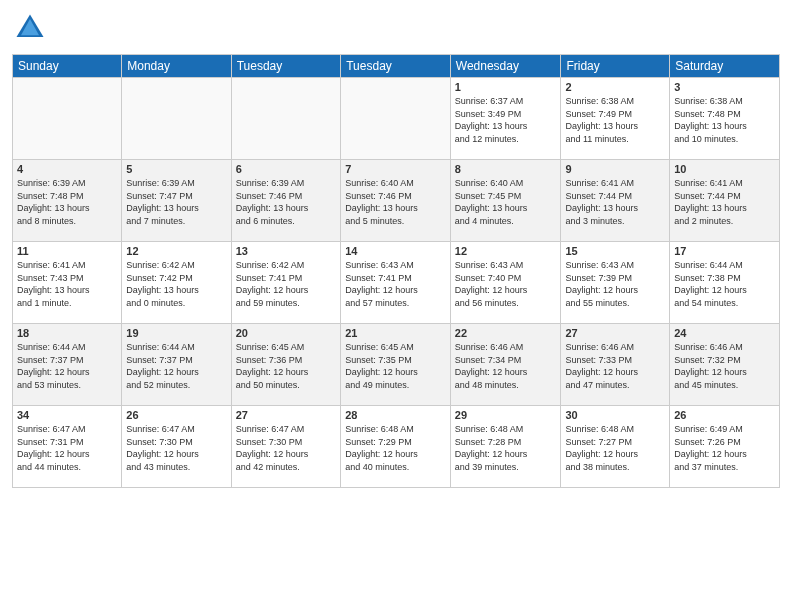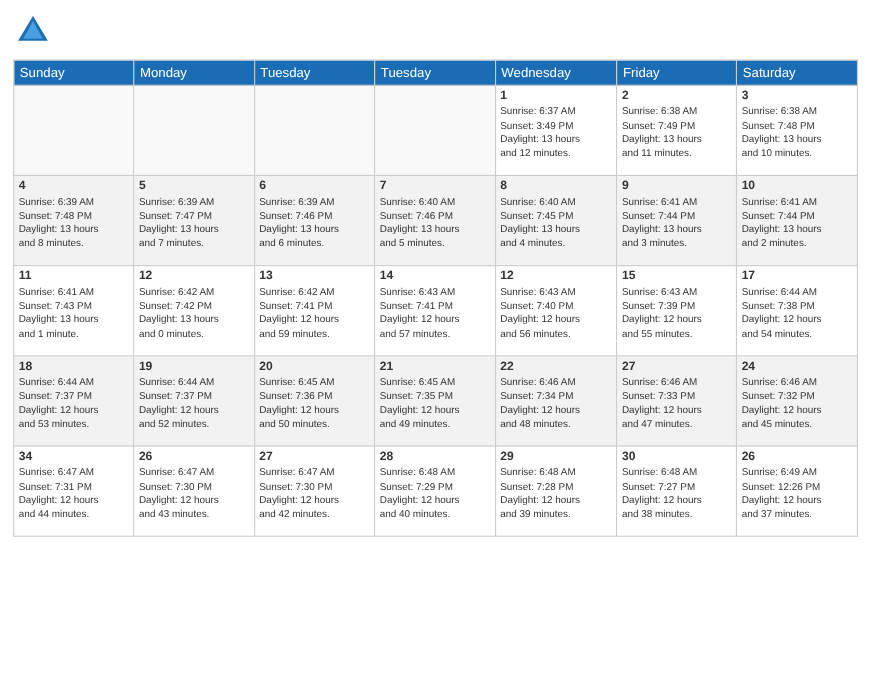--- a/index.html
+++ b/index.html
@@ -352,20 +352,20 @@
           <td>
             <span class="day-num">30</span>
             <div class="day-info" style="white-space: pre-line;">Sunrise: 6:48 AM
 Sunset: 7:27 PM
 Daylight: 12 hours
 and 38 minutes.</div>
           </td>
           <td>
             <span class="day-num">26</span>
             <div class="day-info" style="white-space: pre-line;">Sunrise: 6:49 AM
-Sunset: 12:26 PM
+Sunset: 7:26 PM
 Daylight: 12 hours
 and 37 minutes.</div>
           </td>
         </tr>
       </tbody>
   </table>
 </div>
 
 </body></html>

